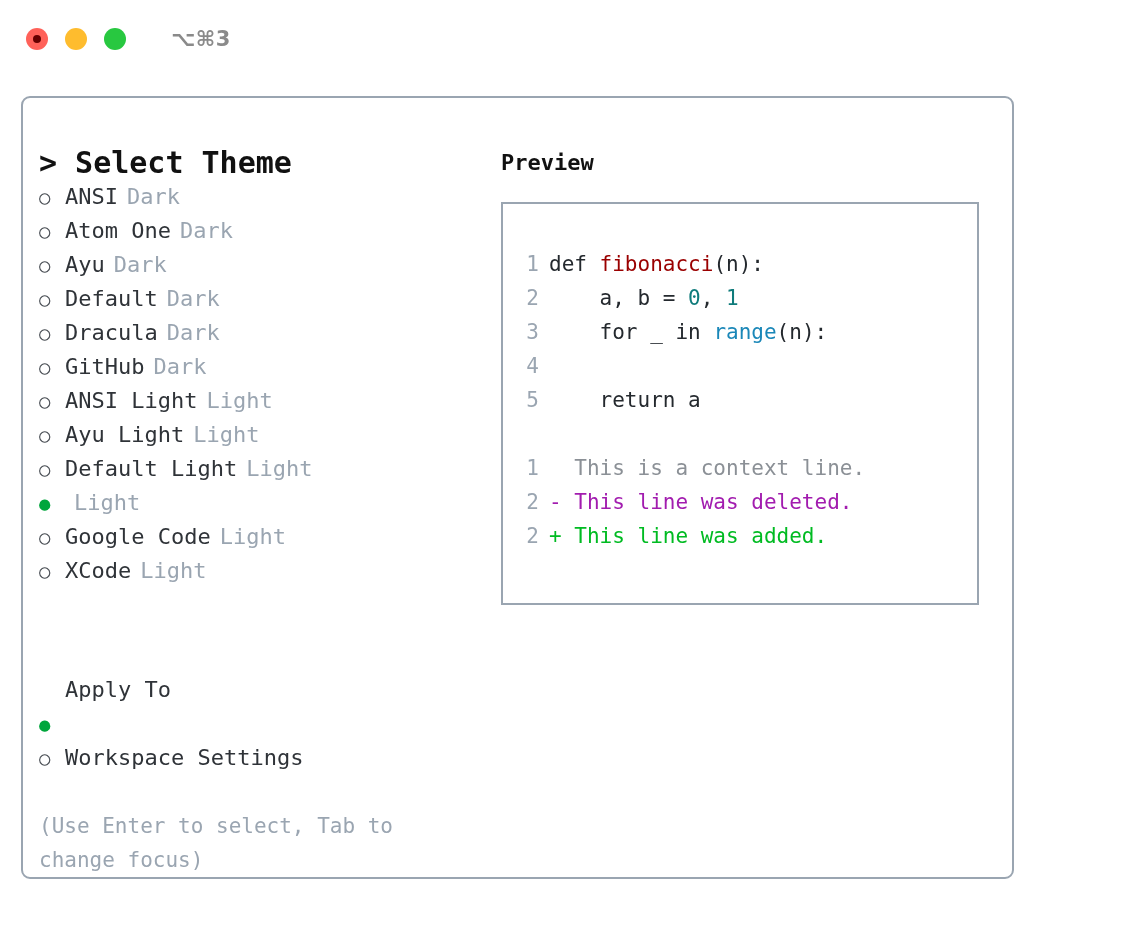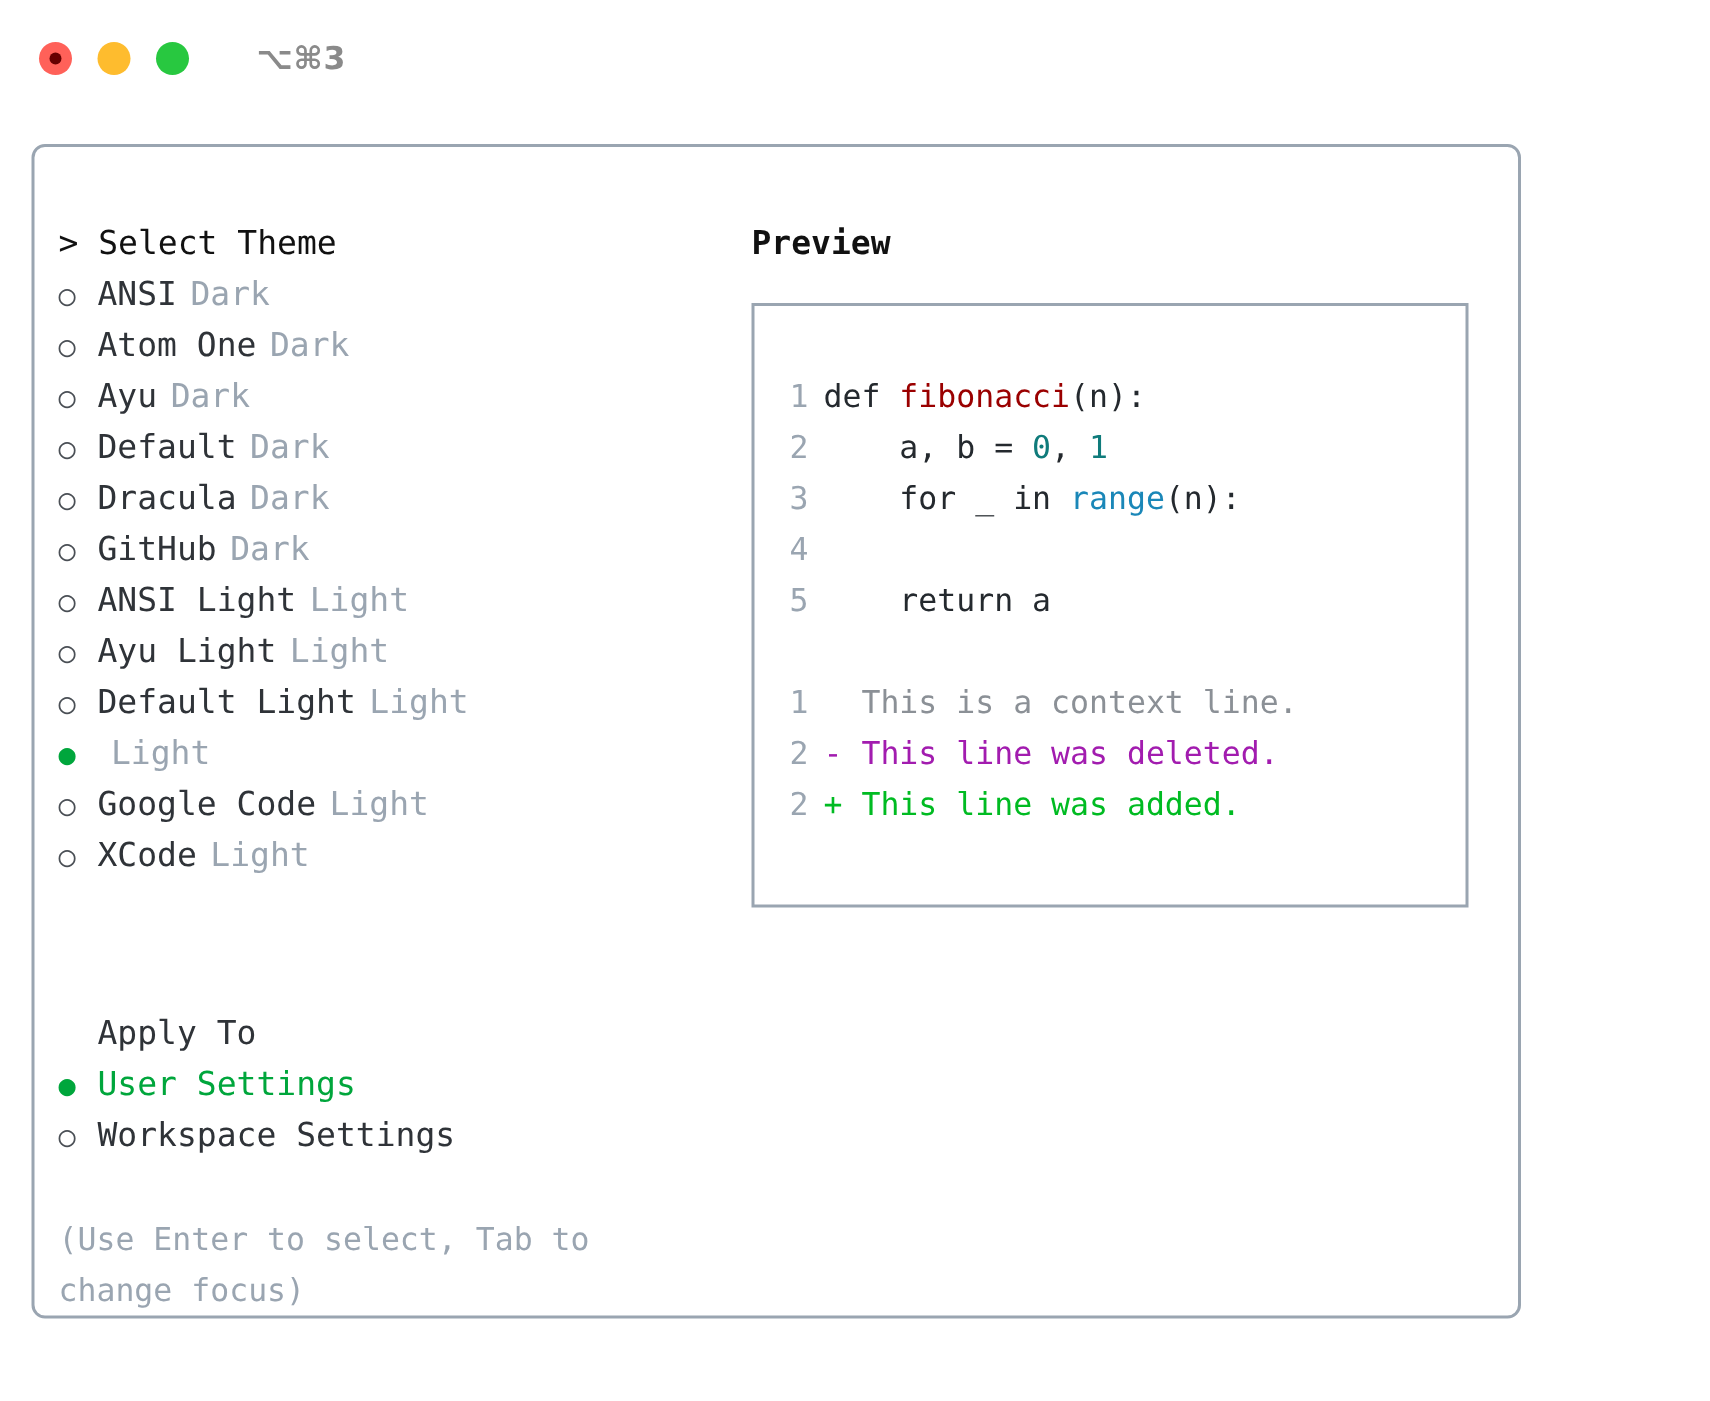--- a/index.html
+++ b/index.html
@@ -87,22 +87,22 @@
 
   
   #theme-panel {
     position: absolute;
     left: 16px;
     top: 48px;
     width: 460px;
   }
 
   .panel-heading {
-    font-size: 22px;
-    font-weight: normal;
+    font-size: 30px;
+    font-weight: bold;
     color: #111111;
     line-height: 34px;
     white-space: pre;
   }
 
   .option-row {
     display: flex;
     align-items: baseline;
     font-size: 22px;
     line-height: 34px;
@@ -232,21 +232,21 @@
             <div class="option-row"><span class="bullet">○</span><span class="opt-name">Default Light</span><span class="opt-tag">Light</span></div>
             <div class="option-row selected"><span class="bullet">●</span><span class="opt-tag">Light</span></div>
             <div class="option-row"><span class="bullet">○</span><span class="opt-name">Google Code</span><span class="opt-tag">Light</span></div>
             <div class="option-row"><span class="bullet">○</span><span class="opt-name">XCode</span><span class="opt-tag">Light</span></div>
           </div>
       </div>
 
       <div id="apply-block">
         <div class="section-label">Apply To</div>
         <div id="apply-options">
-            <div class="option-row selected"><span class="bullet">●</span><span class="opt-name">User Settings</span></div>
+            <div class="option-row selected"><span class="bullet">●</span></div>
             <div class="option-row"><span class="bullet">○</span><span class="opt-name">Workspace Settings</span></div>
           </div>
       </div>
 
       <div id="help-text">(Use Enter to select, Tab to change focus)</div>
 
       <div id="preview-panel">
         <div id="preview-title">Preview</div>
         <div id="preview-box">
           <div id="code-block">

